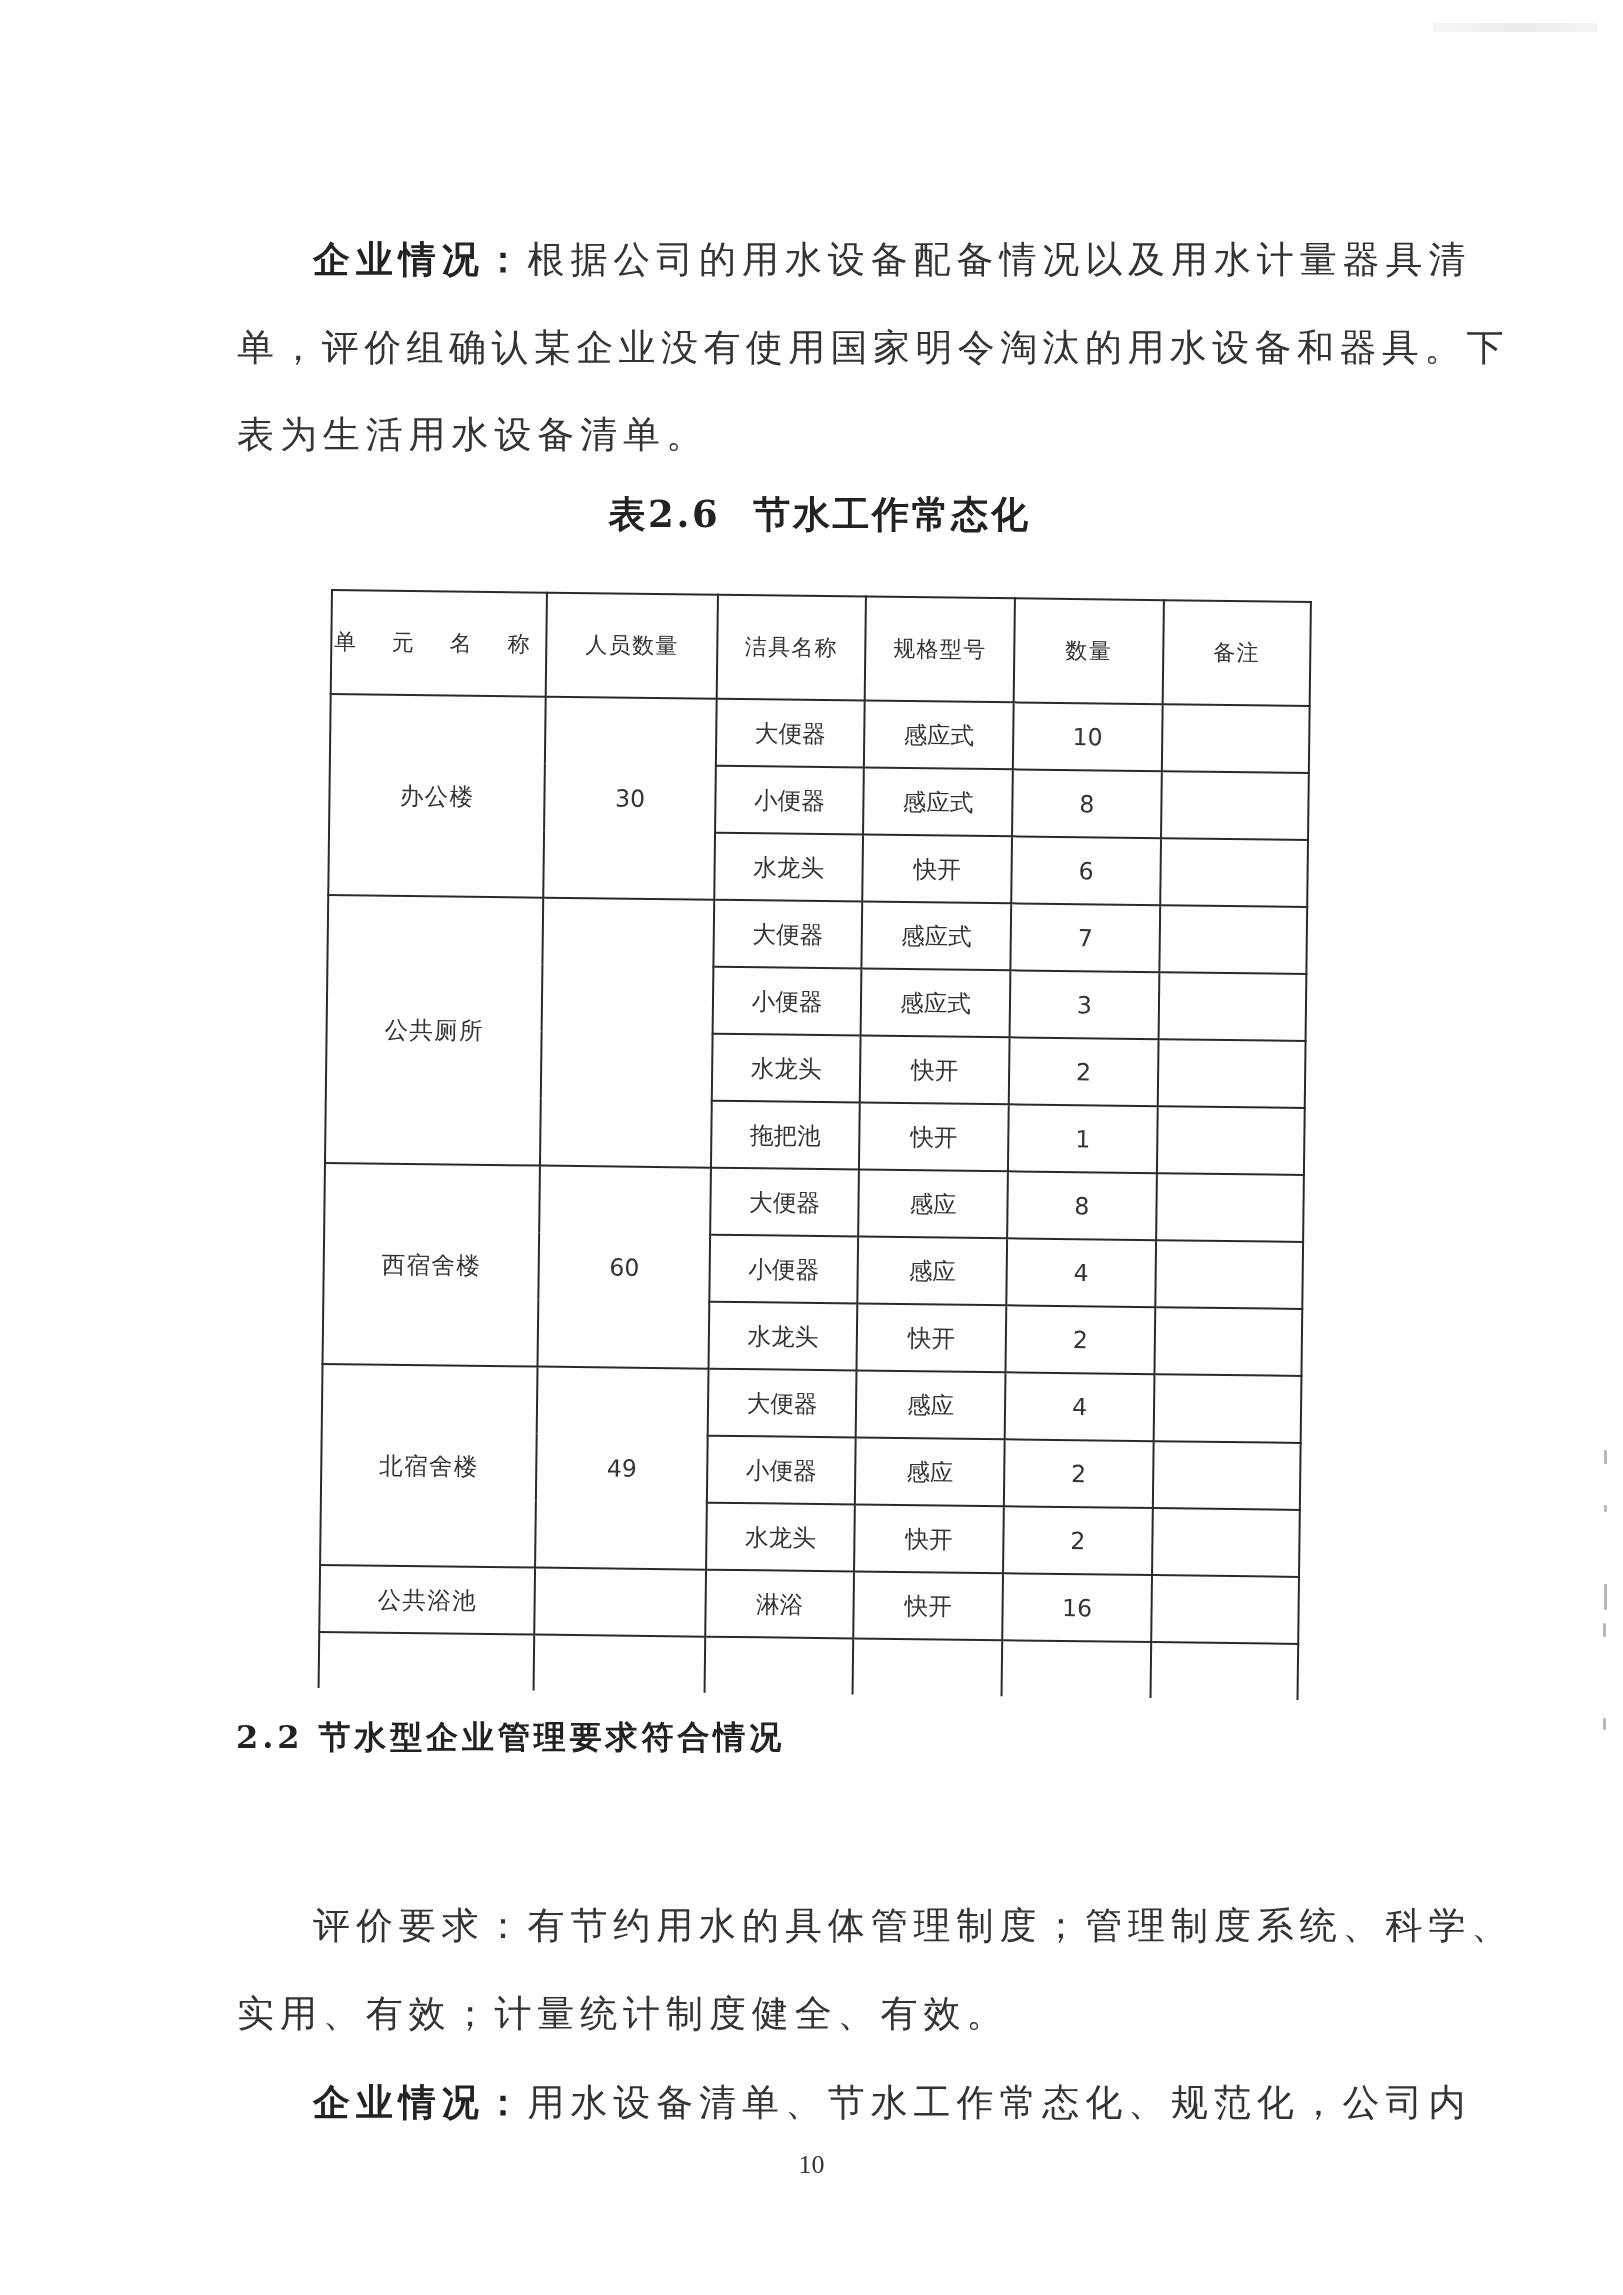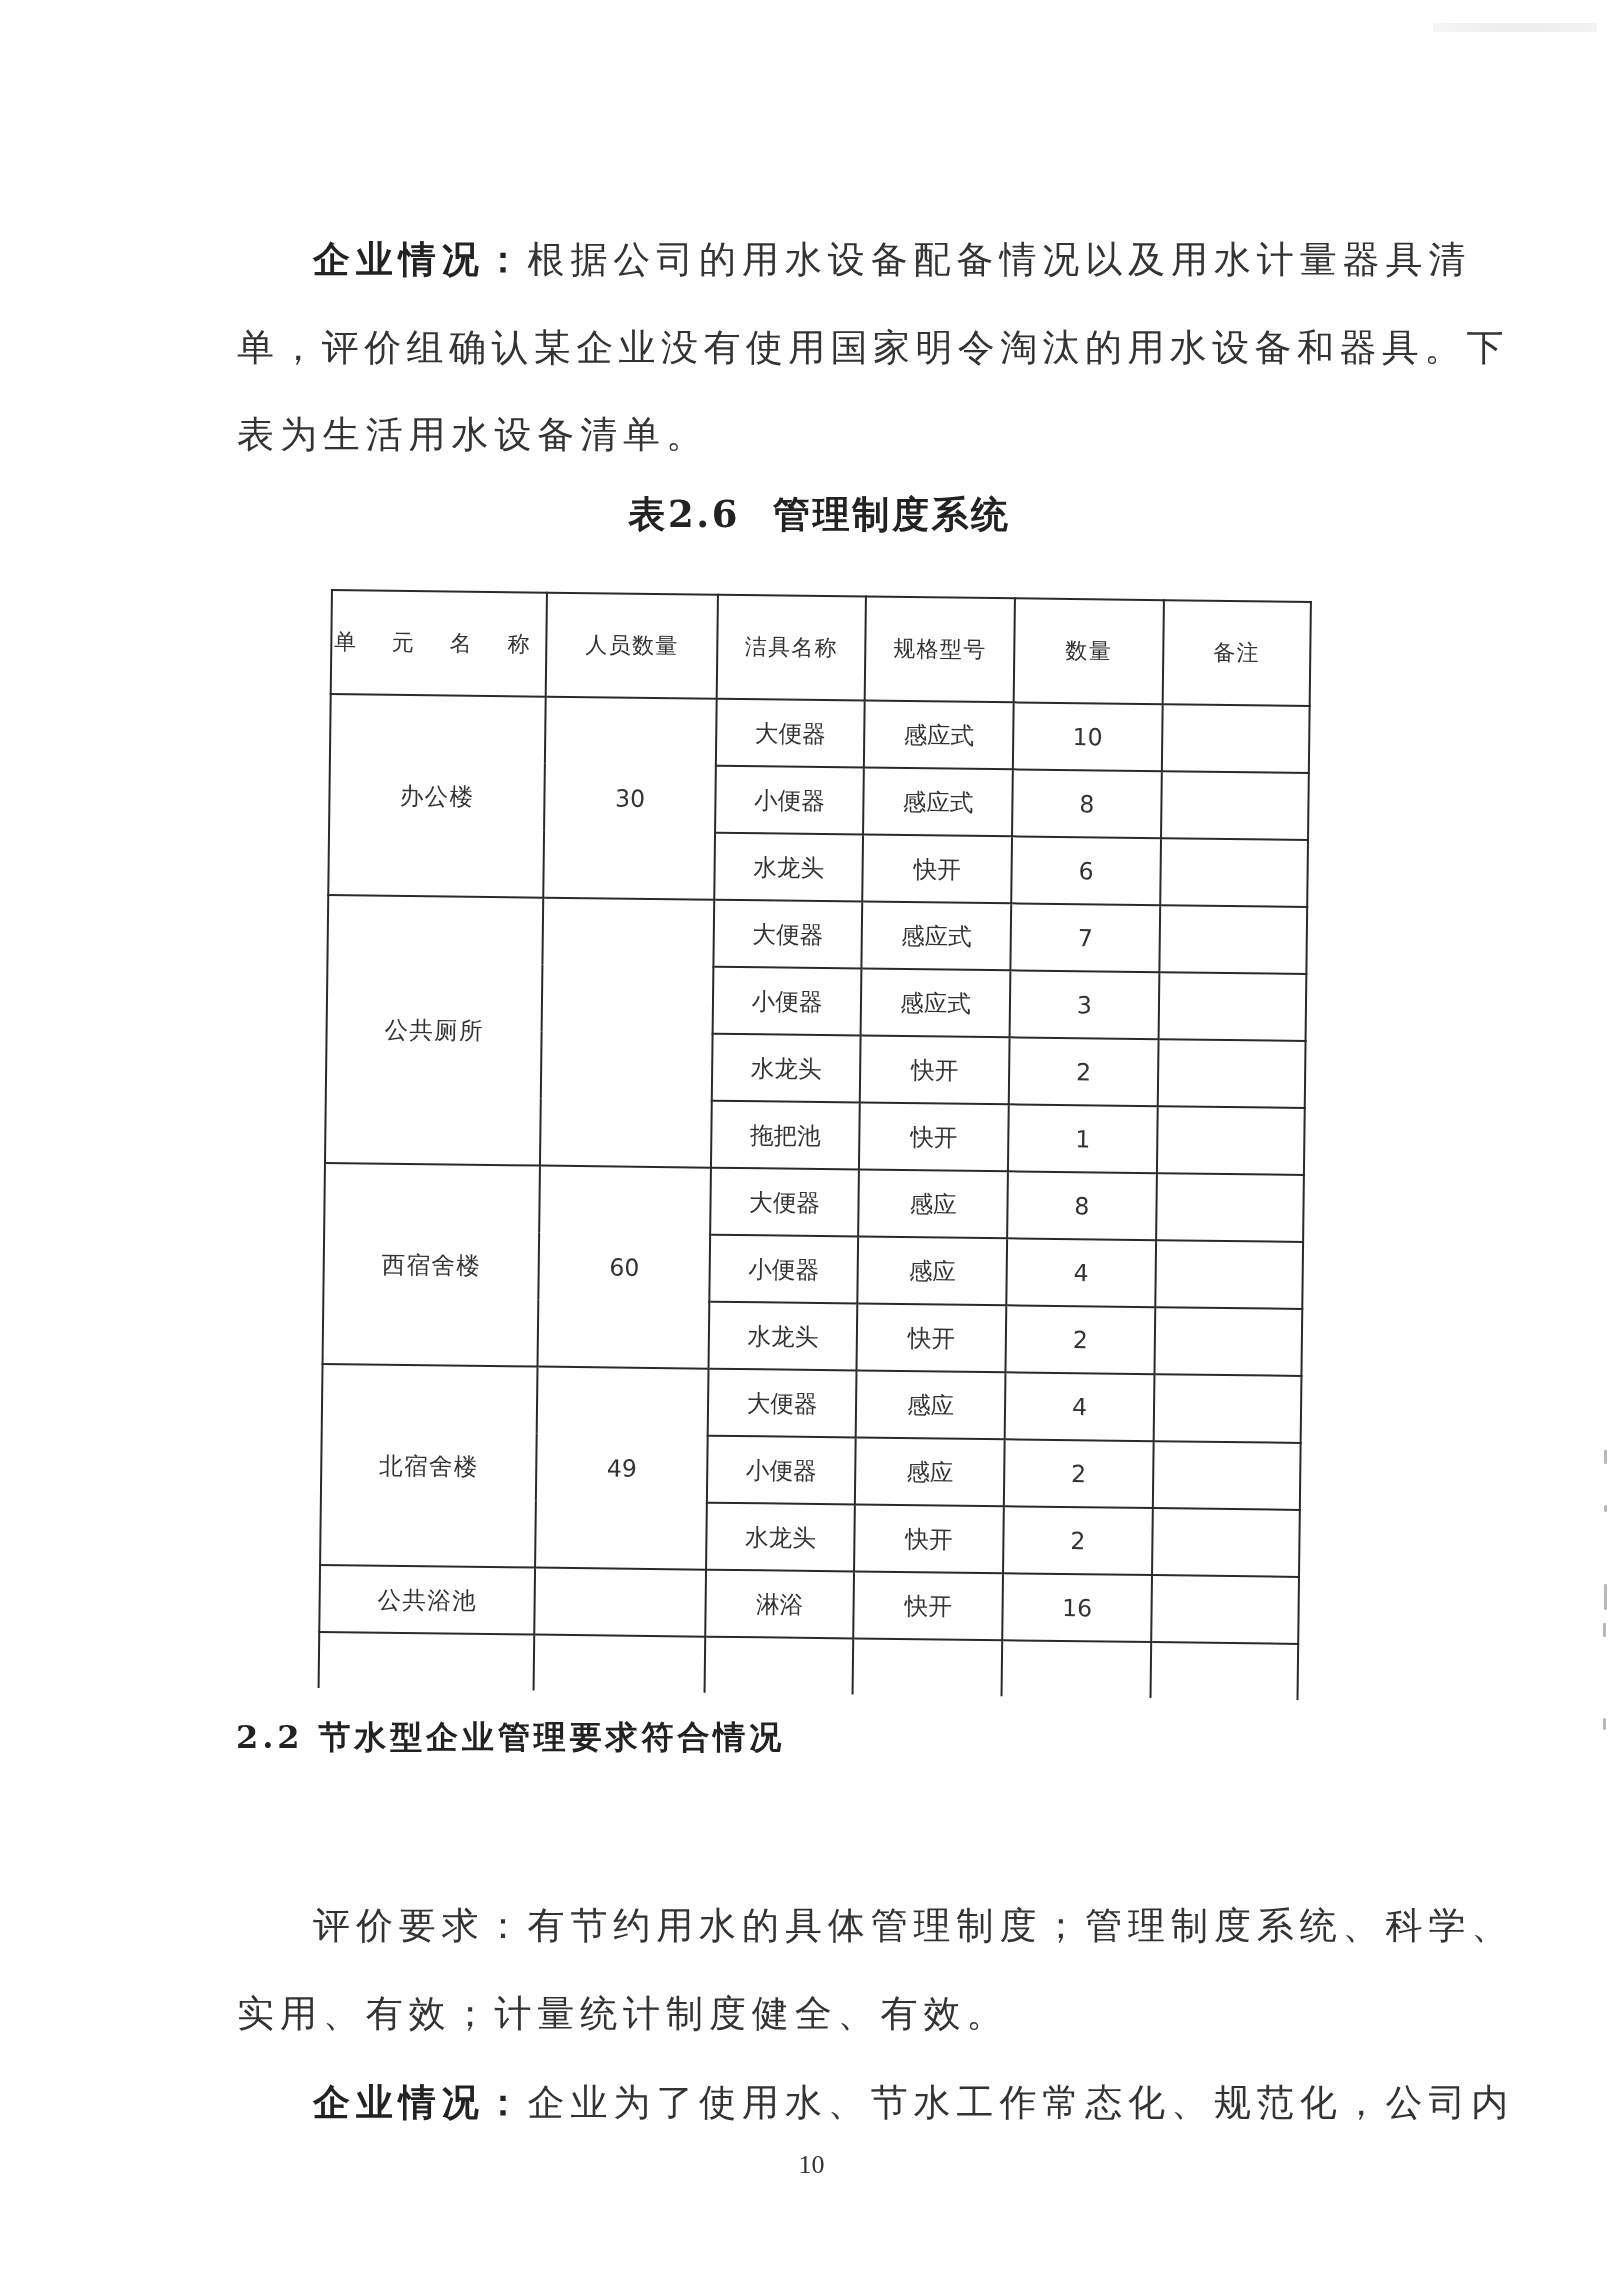--- a/index.html
+++ b/index.html
@@ -64,21 +64,21 @@
 
   <div class="smudge"></div>
 
   <div class="line" style="left:313px; top:237px;">
     <span class="bold">企业情况：</span><span>根据公司的用水设备配备情况以及用水计量器具清</span>
   </div>
   <div class="line" style="left:237px; top:325px; letter-spacing:5.4px;">单，评价组确认某企业没有使用国家明令淘汰的用水设备和器具。下</div>
   <div class="line" style="left:237px; top:412px;">表为生活用水设备清单。</div>
 
   <div class="caption">
-    <span class="num">表2.6</span><span>管理制度系统</span>
+    <span class="num">表2.6</span><span>节水工作常态化</span>
   </div>
 
   <div class="tbl-wrap">
     <table class="equip">
       <colgroup>
         <col style="width:231px">
           <col style="width:183px">
           <col style="width:159px">
         <col style="width:160px">
           <col style="width:159px">
@@ -206,21 +206,21 @@
       </tbody>
     </table>
   </div>
 
   <div class="h2">2.2 节水型企业管理要求符合情况</div>
 
   <div class="line" style="left:313px; top:1903px;">评价要求：有节约用水的具体管理制度；管理制度系统、科学、</div>
   <div class="line" style="left:237px; top:1991px;">实用、有效；计量统计制度健全、有效。</div>
 
   <div class="line" style="left:313px; top:2080px;">
-    <span class="bold">企业情况：</span><span>企业为了使用水、节水工作常态化、规范化，公司内</span>
+    <span class="bold">企业情况：</span><span>用水设备清单、节水工作常态化、规范化，公司内</span>
   </div>
 
   <div class="pagenum">10</div>
 
   <div class="scan-mark" style="left:1604px; top:1450px; height:14.4px;"></div>
   <div class="scan-mark" style="left:1604px; top:1505px; height:6.5px;"></div>
   <div class="scan-mark" style="left:1604px; top:1584px; height:26px;"></div>
   <div class="scan-mark" style="left:1603px; top:1623px; height:14.4px;"></div>
   <div class="scan-mark" style="left:1603px; top:1718px; height:11.8px;"></div>
 </div>

